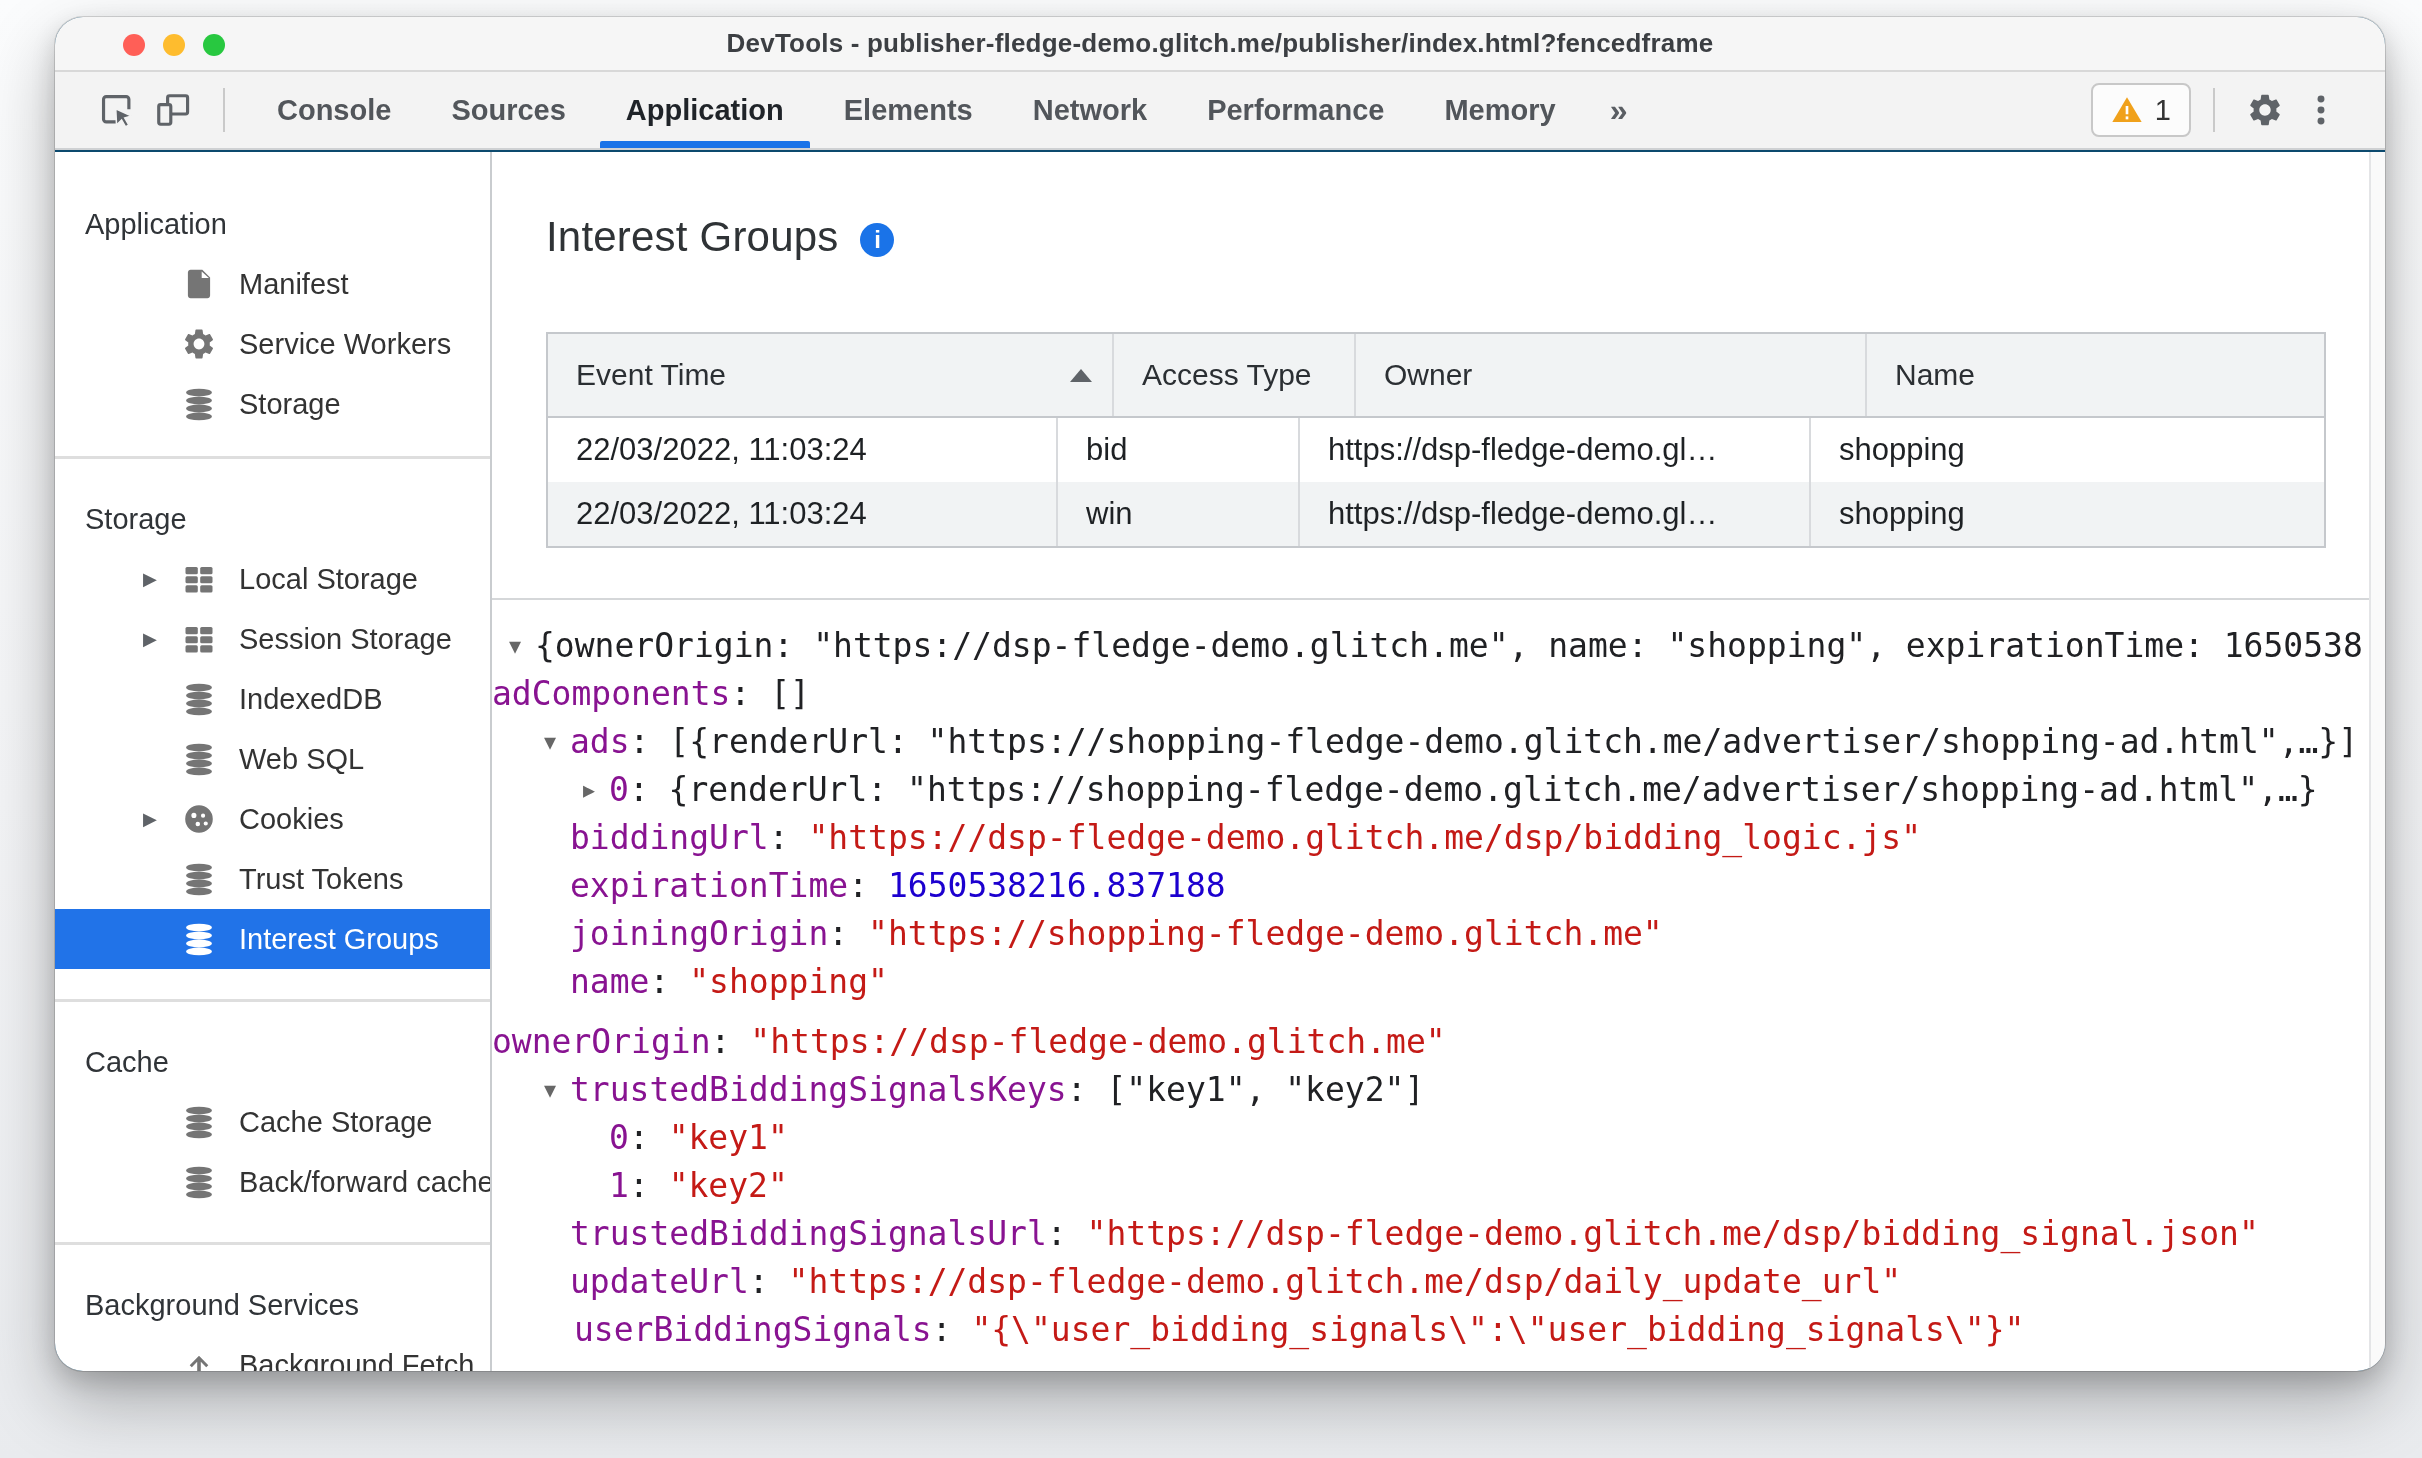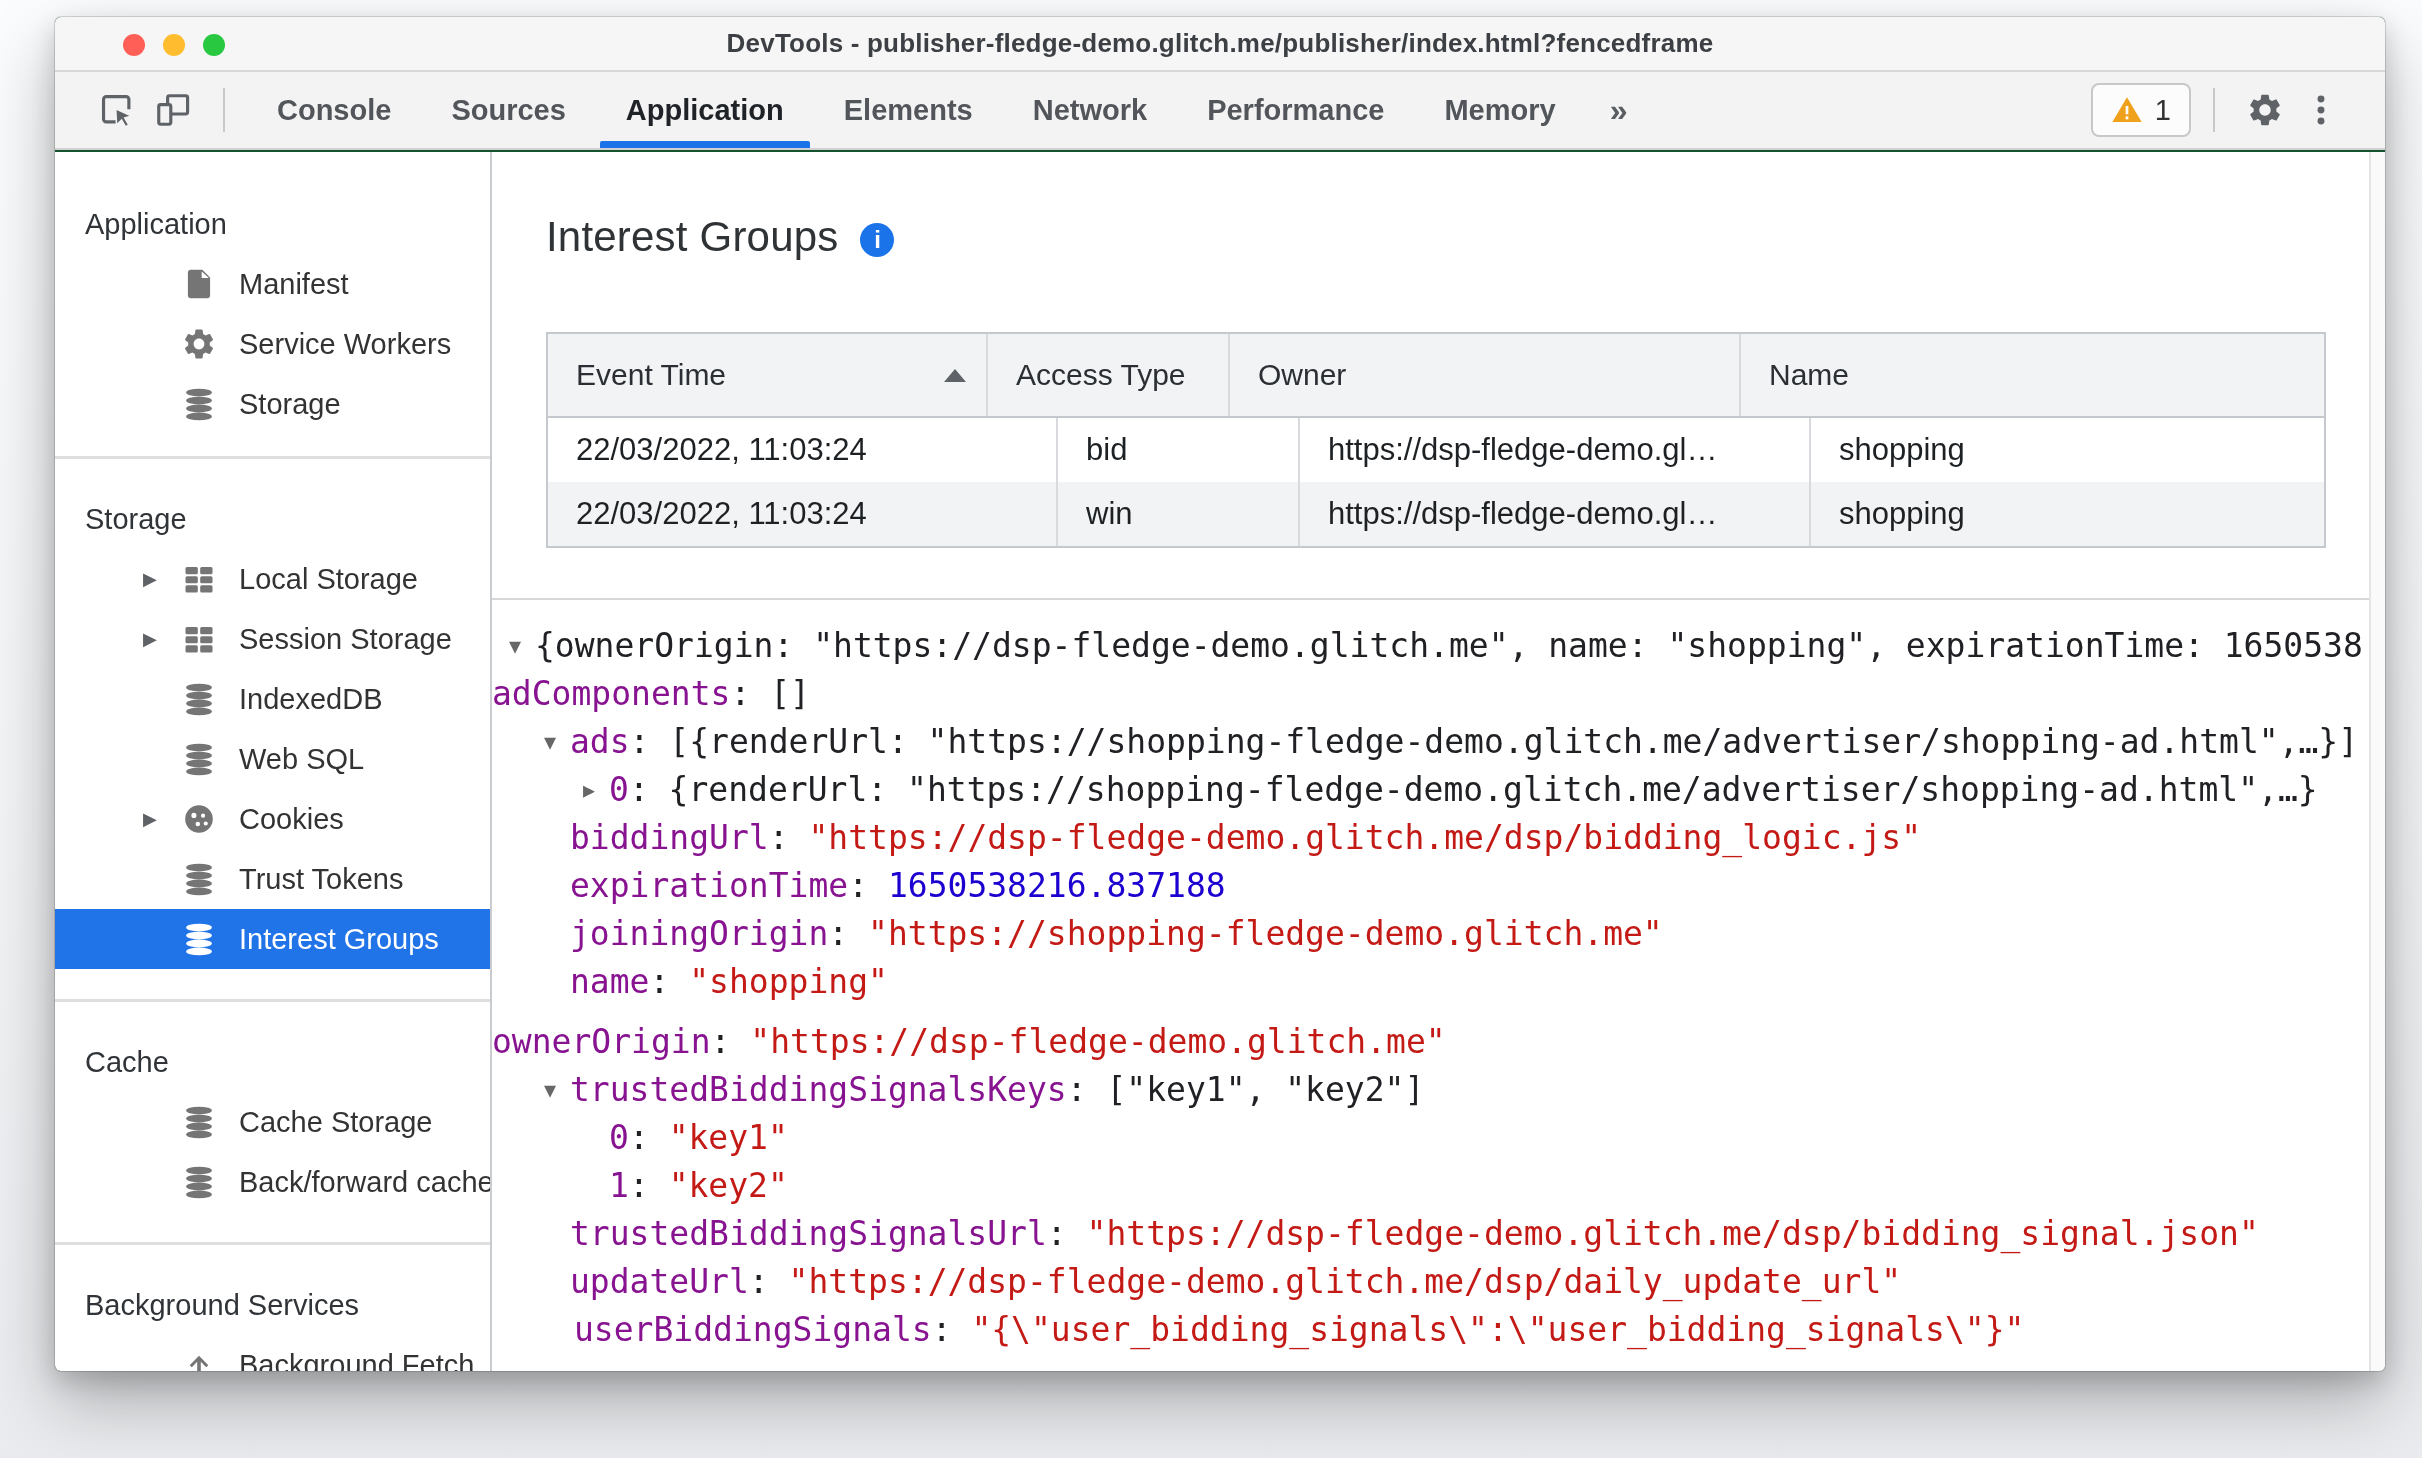--- a/index.html
+++ b/index.html
@@ -4,21 +4,21 @@
 <style>
   * { margin:0; padding:0; box-sizing:border-box; }
   html,body { width:2422px; height:1458px; }
   body {
     font-family:"Liberation Sans", sans-serif;
     background:linear-gradient(180deg,#fbfcfd 0%, #f3f4f6 55%, #e9ebee 100%);
     overflow:hidden; position:relative;
   }
   .window{
     position:absolute; left:55px; top:17px; width:2330px; height:1354px;
-    background:#14532d; border-radius:6px; overflow:hidden;
+    background:#0c4a6e; border-radius:28px; overflow:hidden;
     box-shadow:0 0 0 1px rgba(0,0,0,.14), 0 30px 70px rgba(0,0,0,.28), 0 10px 24px rgba(0,0,0,.16);
   }
   
   .titlebar{
     height:55px; background:#f6f6f6; border-bottom:2px solid #d8d8d8;
     position:relative; display:flex; align-items:center; justify-content:center;
   }
   .traffic{ position:absolute; left:68px; top:17px; display:flex; gap:18px; }
   .light{ width:22px; height:22px; border-radius:50%; }
   .light.red{ background:#ff5f57; } .light.yellow{ background:#febc2e; } .light.green{ background:#28c840; }
@@ -329,21 +329,21 @@
       </div>
 
     <div class="main">
       <div class="ig-heading">
         <span class="h-text">Interest Groups</span>
         <span class="info-icon">i</span>
       </div>
 
       <div class="grid">
         <div class="thead">
-            <div class="th" style="width: 440px; align-items: center;">
+            <div class="th" style="width: 566px; align-items: center;">
               <span>Event Time</span>
               <span class="sort-arrow"></span>
             </div>
             <div class="th" style="width: 242px;">
               <span>Access Type</span>
             </div>
             <div class="th" style="width: 511px;">
               <span>Owner</span>
             </div>
             <div class="th" style="width: 515px; flex: 1 1 0%;">

